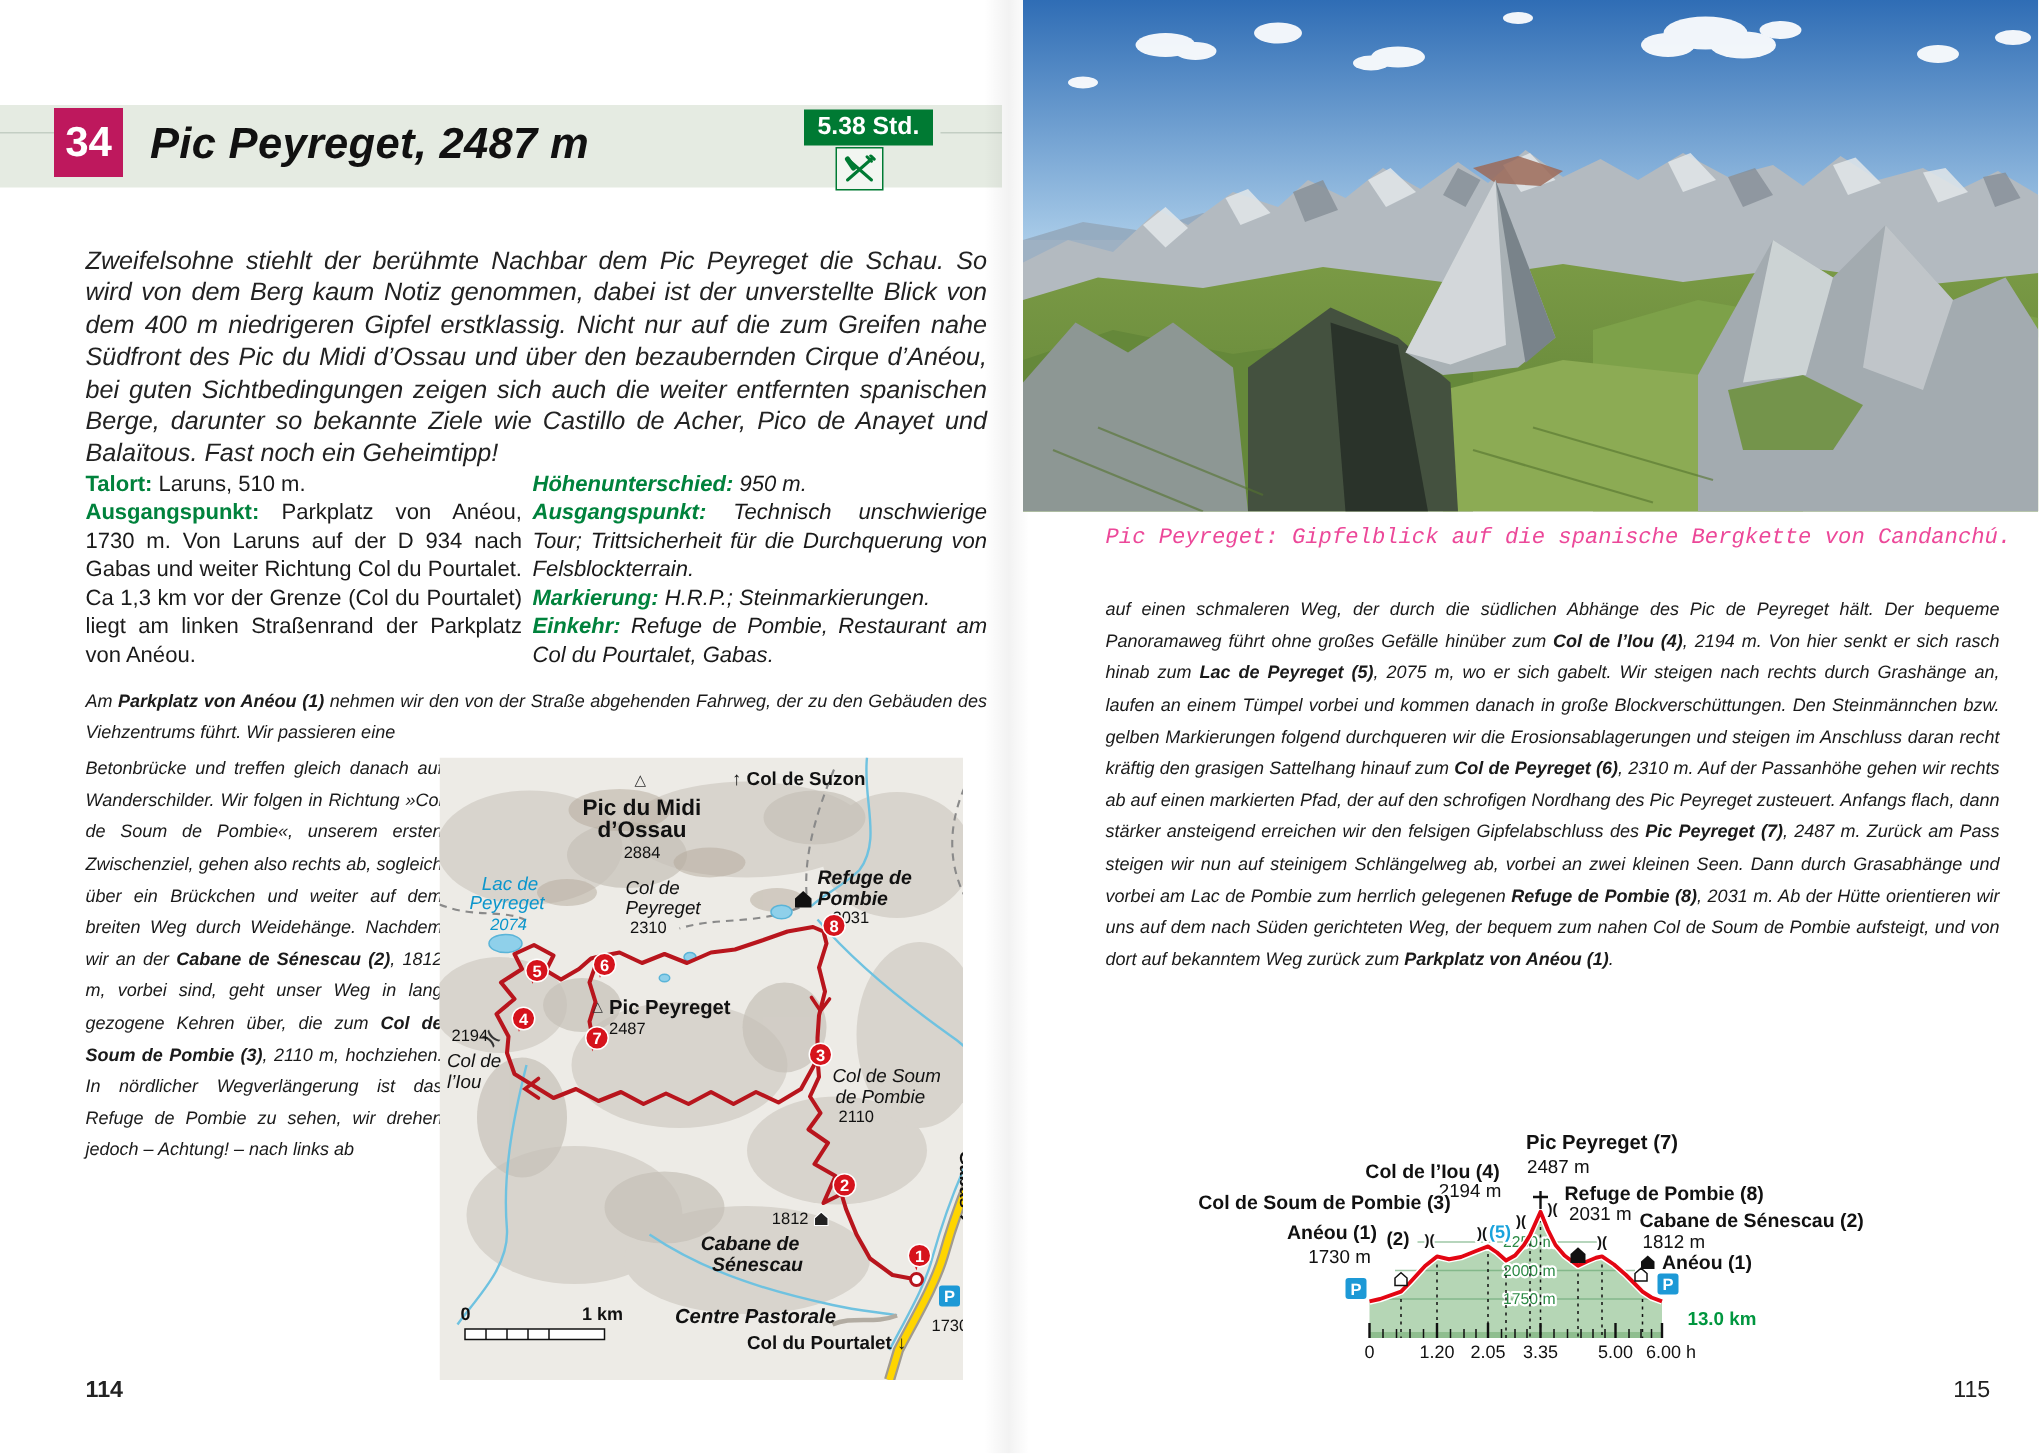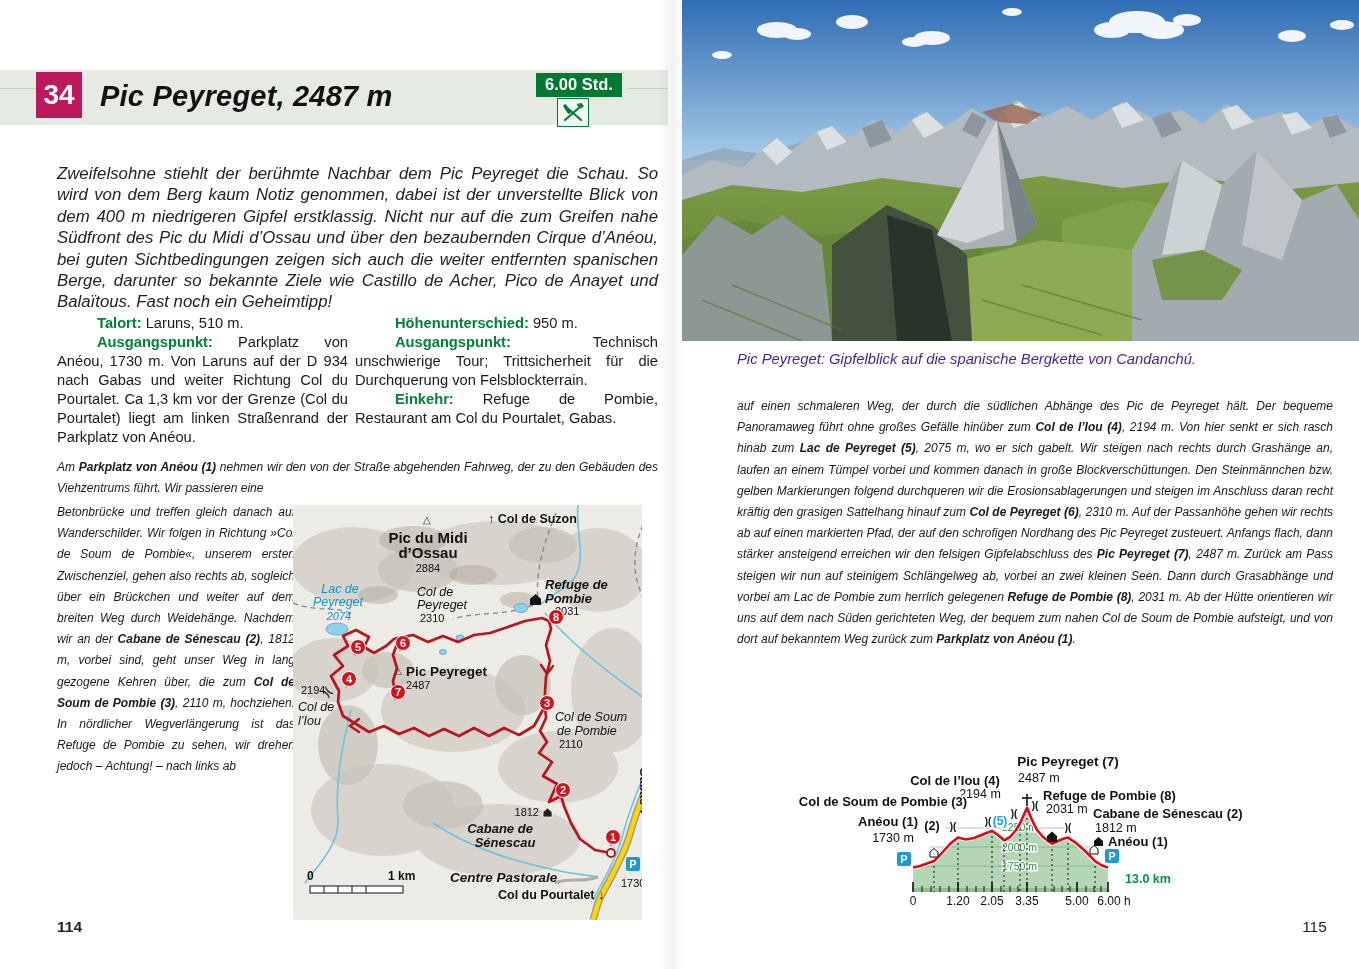--- a/index.html
+++ b/index.html
@@ -15,61 +15,62 @@
   .dur-badge{left:536px;top:73px;background:#007a33;color:#fff;font-weight:bold;font-size:16.5px;
              padding:2px 9px 3px 9px;}
   .einkehr{left:557px;top:98px;width:30px;height:27px;background:#f2f6f1;border:1.5px solid #007a33;
            display:flex;align-items:center;justify-content:center;}
   
   .heading{left:57px;top:138px;font-size:17px;font-weight:bold;font-style:italic;color:#111;}
   .intro{left:57px;top:163px;width:601px;font-size:16.8px;line-height:21.4px;font-style:italic;
          text-align:justify;color:#222;}
   .info-col{font-size:14.7px;line-height:19px;text-align:justify;}
   .info-col p{margin:0;}
-  .glabel{color:#00823c;font-weight:bold;margin-left:40px;}
+  .glabel{color:#00823c;font-weight:bold;}
   .body-txt{font-size:12px;line-height:21.2px;text-align:justify;font-style:italic;}
   .pagenum{font-size:15.5px;color:#222;}
   
-  .caption{left:737px;top:351px;font-size:14.8px;font-style:italic;color:#4c1d95;}
+  .caption{left:737px;top:351px;font-size:14.8px;font-style:italic;color:#ec4899;font-family:Liberation Mono, monospace;}
   b{font-weight:bold;}
   svg text{font-family:"Liberation Sans",sans-serif;}
   .halo{paint-order:stroke;stroke:#ffffff;stroke-width:3px;stroke-linejoin:round;}
 </style>
 </head>
 <body>
 
 <div class="spread">
 
   <div class="abs band"></div>
   <div class="abs band-line" style="left:0;width:36px;"></div>
   <div class="abs band-line" style="left:627px;width:41px;"></div>
   <div class="abs route-num">34</div>
   <div class="abs route-title">Pic Peyreget, 2487 m</div>
-  <div class="abs dur-badge">6.00 Std.</div>
+  <div class="abs dur-badge">5.38 Std.</div>
   <div class="abs einkehr">
     <svg width="22" height="20" viewBox="0 0 22 20">
       <g stroke="#007a33" stroke-width="2" stroke-linecap="round">
         <line x1="3" y1="17" x2="19" y2="3"></line>
         <line x1="3" y1="3" x2="19" y2="17"></line>
         <line x1="16" y1="1.5" x2="19" y2="4.5"></line>
         <line x1="18.5" y1="0.8" x2="20.8" y2="3.1"></line>
         <path d="M3,3 L7,9" stroke-width="3.4"></path>
       </g>
     </svg>
   </div>
 
   <div class="abs intro">Zweifelsohne stiehlt der berühmte Nachbar dem Pic Peyreget die Schau. So wird von dem Berg kaum Notiz genommen, dabei ist der unverstellte Blick von dem 400 m niedrigeren Gipfel erstklassig. Nicht nur auf die zum Greifen nahe Südfront des Pic du Midi d’Ossau und über den bezaubernden Cirque d’Anéou, bei guten Sichtbedingungen zeigen sich auch die weiter entfernten spanischen Berge, darunter so bekannte Ziele wie Castillo de Acher, Pico de Anayet und Balaïtous. Fast noch ein Geheimtipp!</div>
 
   <div class="abs info-col" style="left:57px;top:314px;width:291px;">
     <p><b class="glabel">Talort:</b> <span>Laruns, 510 m.</span></p>
     <p><b class="glabel">Ausgangspunkt:</b> <span>Parkplatz von Anéou, 1730 m. Von Laruns auf der D 934 nach Gabas und weiter Richtung Col du Pourtalet. Ca 1,3 km vor der Grenze (Col du Pourtalet) liegt am linken Straßenrand der Parkplatz von Anéou.</span></p>
   </div>
-  <div class="abs info-col" style="left:355px;top:314px;width:303px;">
+  <div class="abs info-col" style="left:355px;top:314px;width:303px;font-style:italic;">
     <p><b class="glabel">Höhenunterschied:</b> <span>950 m.</span></p>
     <p><b class="glabel">Ausgangspunkt:</b> <span>Technisch unschwierige Tour; Trittsicherheit für die Durchquerung von Felsblockterrain.</span></p>
+    <p><b class="glabel">Markierung:</b> <span>H.R.P.; Steinmarkierungen.</span></p>
     <p><b class="glabel">Einkehr:</b> <span>Refuge de Pombie, Restaurant am Col du Pourtalet, Gabas.</span></p>
   </div>
 
   <div class="abs body-txt" style="left:57px;top:457px;width:601px;">Am <b>Parkplatz von Anéou (1)</b> nehmen wir den von der Straße abgehenden Fahrweg, der zu den Gebäuden des Viehzentrums führt. Wir passieren eine</div>
   <div class="abs body-txt" style="left:57px;top:502px;width:238px;">Betonbrücke und treffen gleich danach auf Wanderschilder. Wir folgen in Richtung »Col de Soum de Pombie«, unserem ersten Zwischenziel, gehen also rechts ab, sogleich über ein Brückchen und weiter auf dem breiten Weg durch Weidehänge. Nachdem wir an der <b>Cabane de Sénescau (2)</b>, 1812 m, vorbei sind, geht unser Weg in lang gezogene Kehren über, die zum <b>Col de Soum de Pombie (3)</b>, 2110 m, hochziehen. In nördlicher Wegverlängerung ist das Refuge de Pombie zu sehen, wir drehen jedoch – Achtung! – nach links ab</div>
   <div class="abs pagenum" style="left:57px;top:918px;font-weight:bold;">114</div>
 
   <svg class="abs" style="left:293px;top:505px;" width="349" height="415" viewBox="0 0 349 415">
     <rect x="0" y="0" width="349" height="415" fill="#edebe6"></rect>
 

